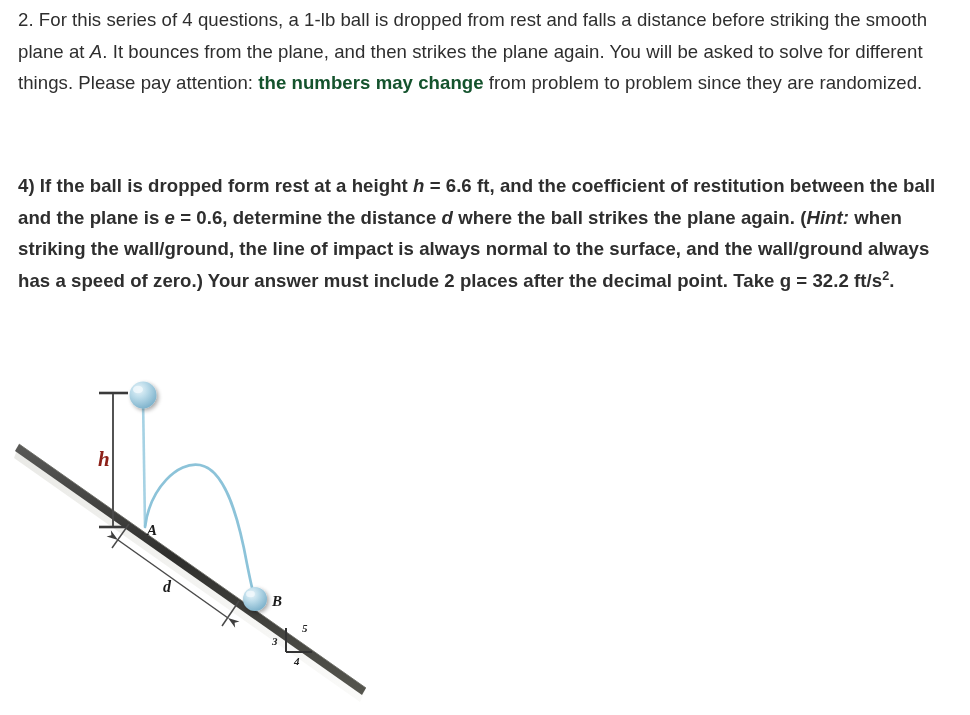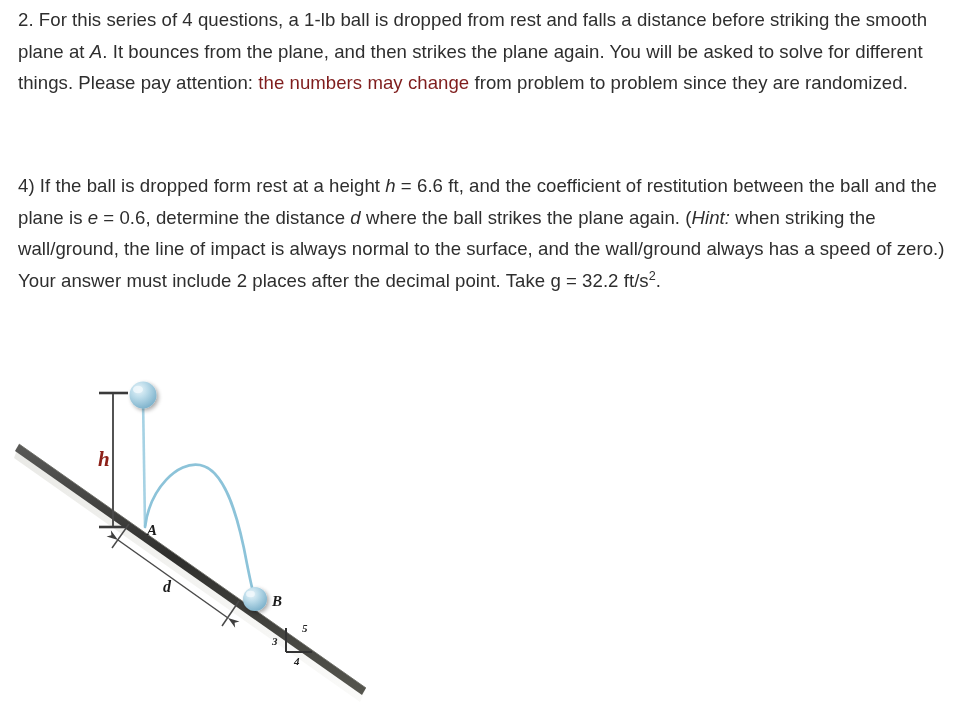--- a/index.html
+++ b/index.html
@@ -27,26 +27,26 @@
     position: absolute;
     left: 18px;
     width: 930px;
     font-size: 18.6px;
     line-height: 31.5px;
     color: #2e2e2e;
     letter-spacing: 0.05px;
   }
 
   #intro-paragraph { top: 4px; }
-  #question-paragraph { top: 170px; }
+  #question-paragraph { top: 170px; font-weight: bold; }
 
   .var { font-style: italic; }
   .emph-red {
-    color: #7f1d1d;
-    font-weight: normal;
+    color: #14532d;
+    font-weight: bold;
   }
   .hint-word { font-style: italic; }
   sup.exp {
     font-size: 0.68em;
     vertical-align: super;
     line-height: 0;
   }
 
   
   #figure {

